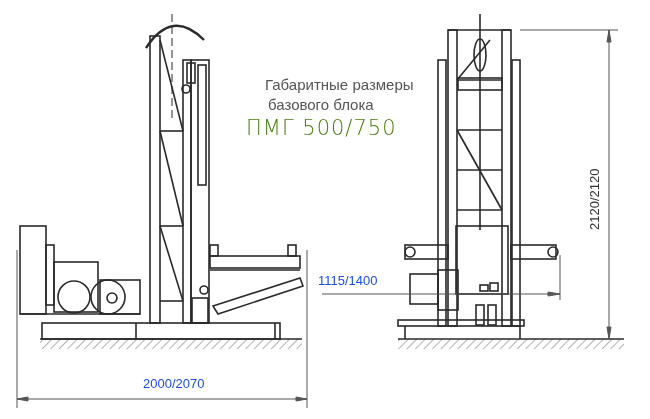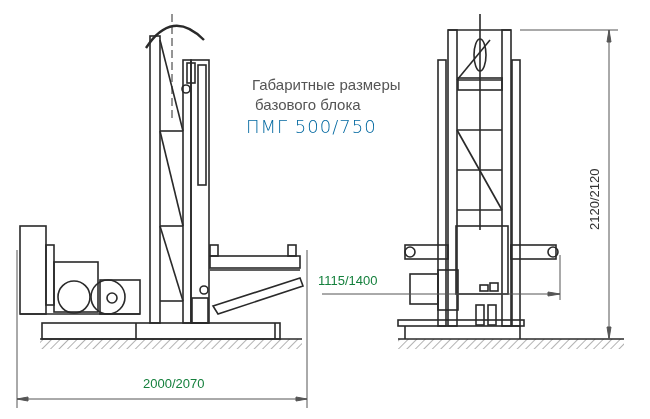--- a/index.html
+++ b/index.html
@@ -1,20 +1,20 @@
 <!DOCTYPE html>
 <html><head>
 <meta charset="utf-8">
 <style>
   html, body { margin:0; padding:0; background:#ffffff; }
   #canvas { position:relative; width:650px; height:419px; overflow:hidden; background:#fff; }
   svg { position:absolute; left:0; top:0; }
   .title-line { position:absolute; font-family:"Liberation Sans", sans-serif; color:#555; font-size:15px; }
-  .model { position:absolute; font-family:"DejaVu Sans", sans-serif; color:#0369a1; font-size:18px; letter-spacing:1px; font-weight:300; }
-  .dim { position:absolute; font-family:"Liberation Sans", sans-serif; color:#15803d; font-size:13px; }
+  .model { position:absolute; font-family:"DejaVu Sans", sans-serif; color:#4d7c0f; font-size:21px; letter-spacing:1px; font-weight:300; }
+  .dim { position:absolute; font-family:"Liberation Sans", sans-serif; color:#1d4ed8; font-size:13px; }
   .dim-v { position:absolute; font-family:"Liberation Sans", sans-serif; color:#333; font-size:13px; transform:rotate(-90deg); transform-origin:left top; white-space:nowrap; }
 </style>
 </head>
 <body>
 
 <div id="canvas">
 <svg width="650" height="419" viewBox="0 0 650 419" fill="none" stroke="#2a2a2a" stroke-width="1.6">
   <defs>
     <pattern id="hatch" width="6" height="6" patternUnits="userSpaceOnUse" patternTransform="rotate(45)">
       <line x1="0" y1="0" x2="0" y2="6" stroke="#666" stroke-width="1"></line>
@@ -115,20 +115,20 @@
     <line x1="609" y1="30" x2="609" y2="339"></line>
     <polygon points="609,30 607,42 611,42" fill="#555"></polygon>
     <polygon points="609,339 607,327 611,327" fill="#555"></polygon>
 
     <line x1="322" y1="294" x2="560" y2="294"></line>
     <line x1="560" y1="255" x2="560" y2="300"></line>
     <polygon points="560,294 548,292 548,296" fill="#555"></polygon>
   </g>
 </svg>
 
-  <div class="title-line" style="left:252px; top:76px;">Габаритные размеры</div>
-  <div class="title-line" style="left:255px; top:96px;">базового блока</div>
+  <div class="title-line" style="left:265px; top:76px;">Габаритные размеры</div>
+  <div class="title-line" style="left:268px; top:96px;">базового блока</div>
   <div class="model" style="left:246px; top:116px;">ПМГ 500/750</div>
 
   <div class="dim" style="left:143px; top:376px;">2000/2070</div>
   <div class="dim" style="left:318px; top:273px;">1115/1400</div>
   <div class="dim-v" style="left:587px; top:230px;">2120/2120</div>
 </div>
 
 </body></html>

